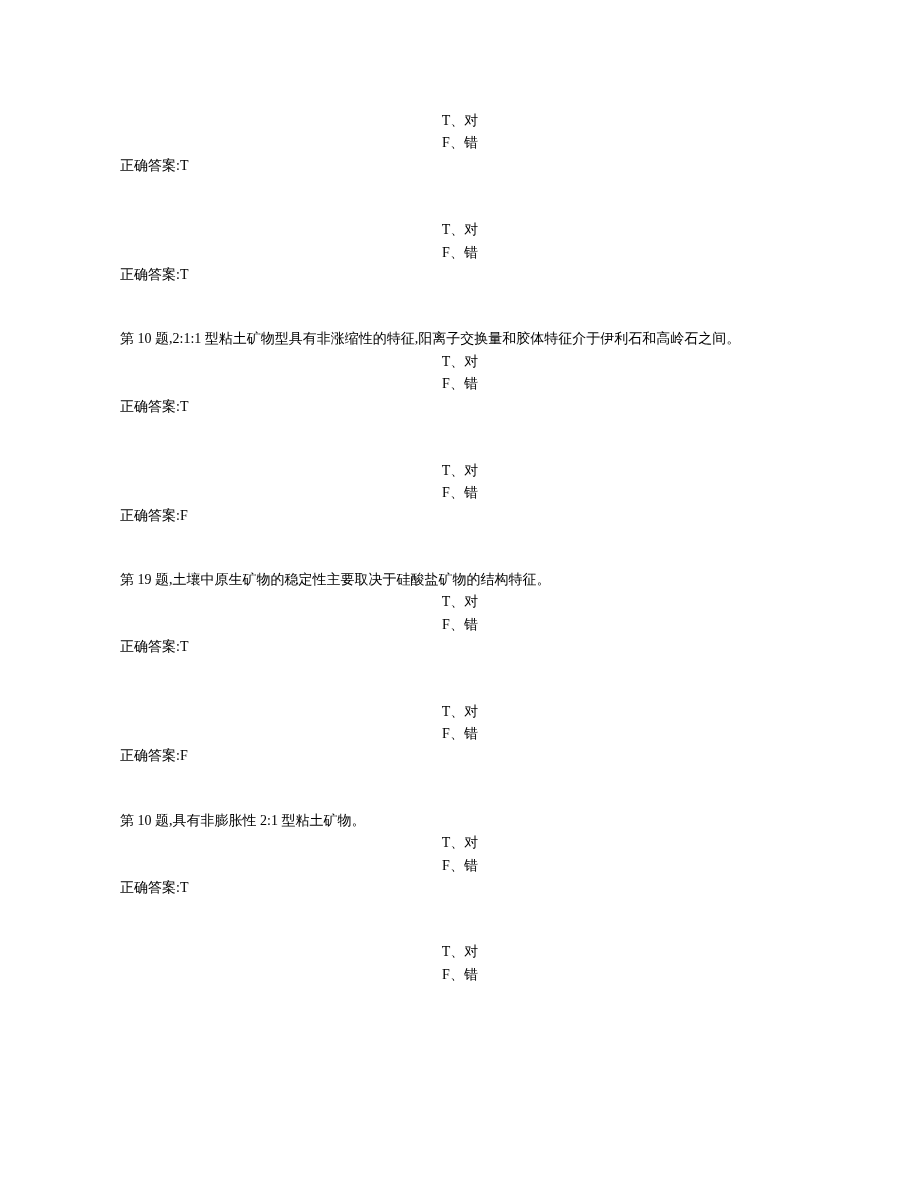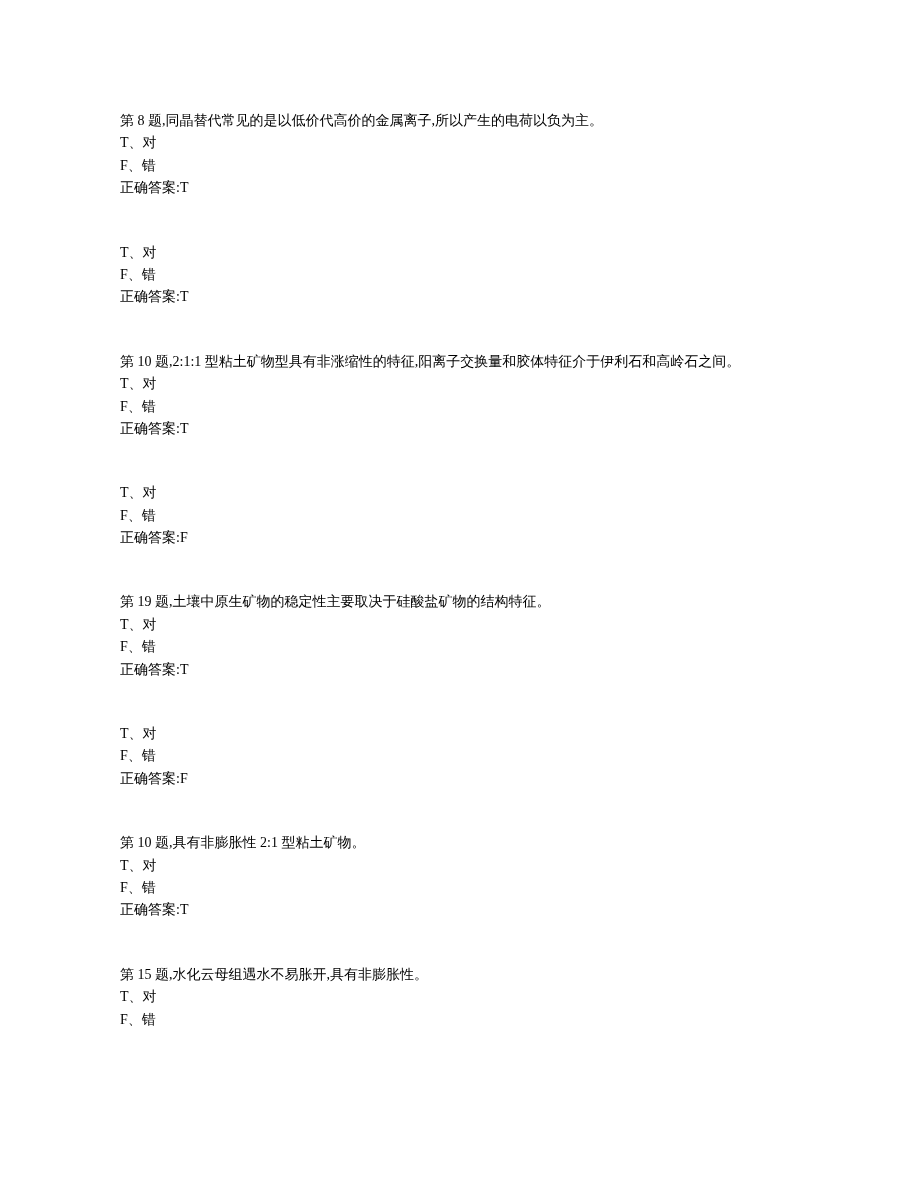--- a/index.html
+++ b/index.html
@@ -18,31 +18,31 @@
       padding: 110px 120px 0 120px;
     }
     .question-block {
       margin-bottom: 42px;
     }
     .question-text {
       text-align: justify;
     }
     .option {
       display: block;
+      text-align: center;
     }
     .answer {
       display: block;
       font-family: Liberation Serif, serif;
     }
   </style>
 </head>
 <body>
 
 <div class="question-block">
-  <div class="question-text"><span>第 8 题,</span><span>同晶替代常见的是以低价代高价的金属离子,所以产生的电荷以负为主。</span></div>
   <span class="option">T、对</span>
   <span class="option">F、错</span>
   <span class="answer"><span>正确答案:</span><span>T</span></span>
 </div>
 
 <div class="question-block">
   <span class="option">T、对</span>
   <span class="option">F、错</span>
   <span class="answer"><span>正确答案:</span><span>T</span></span>
 </div>
@@ -74,16 +74,15 @@
 </div>
 
 <div class="question-block">
   <div class="question-text"><span>第 10 题,</span><span>具有非膨胀性 2:1 型粘土矿物。</span></div>
   <span class="option">T、对</span>
   <span class="option">F、错</span>
   <span class="answer"><span>正确答案:</span><span>T</span></span>
 </div>
 
 <div class="question-block">
-  <div class="question-text"><span>第 15 题,</span><span>水化云母组遇水不易胀开,具有非膨胀性。</span></div>
   <span class="option">T、对</span>
   <span class="option">F、错</span>
 </div>
 
 </body></html>

